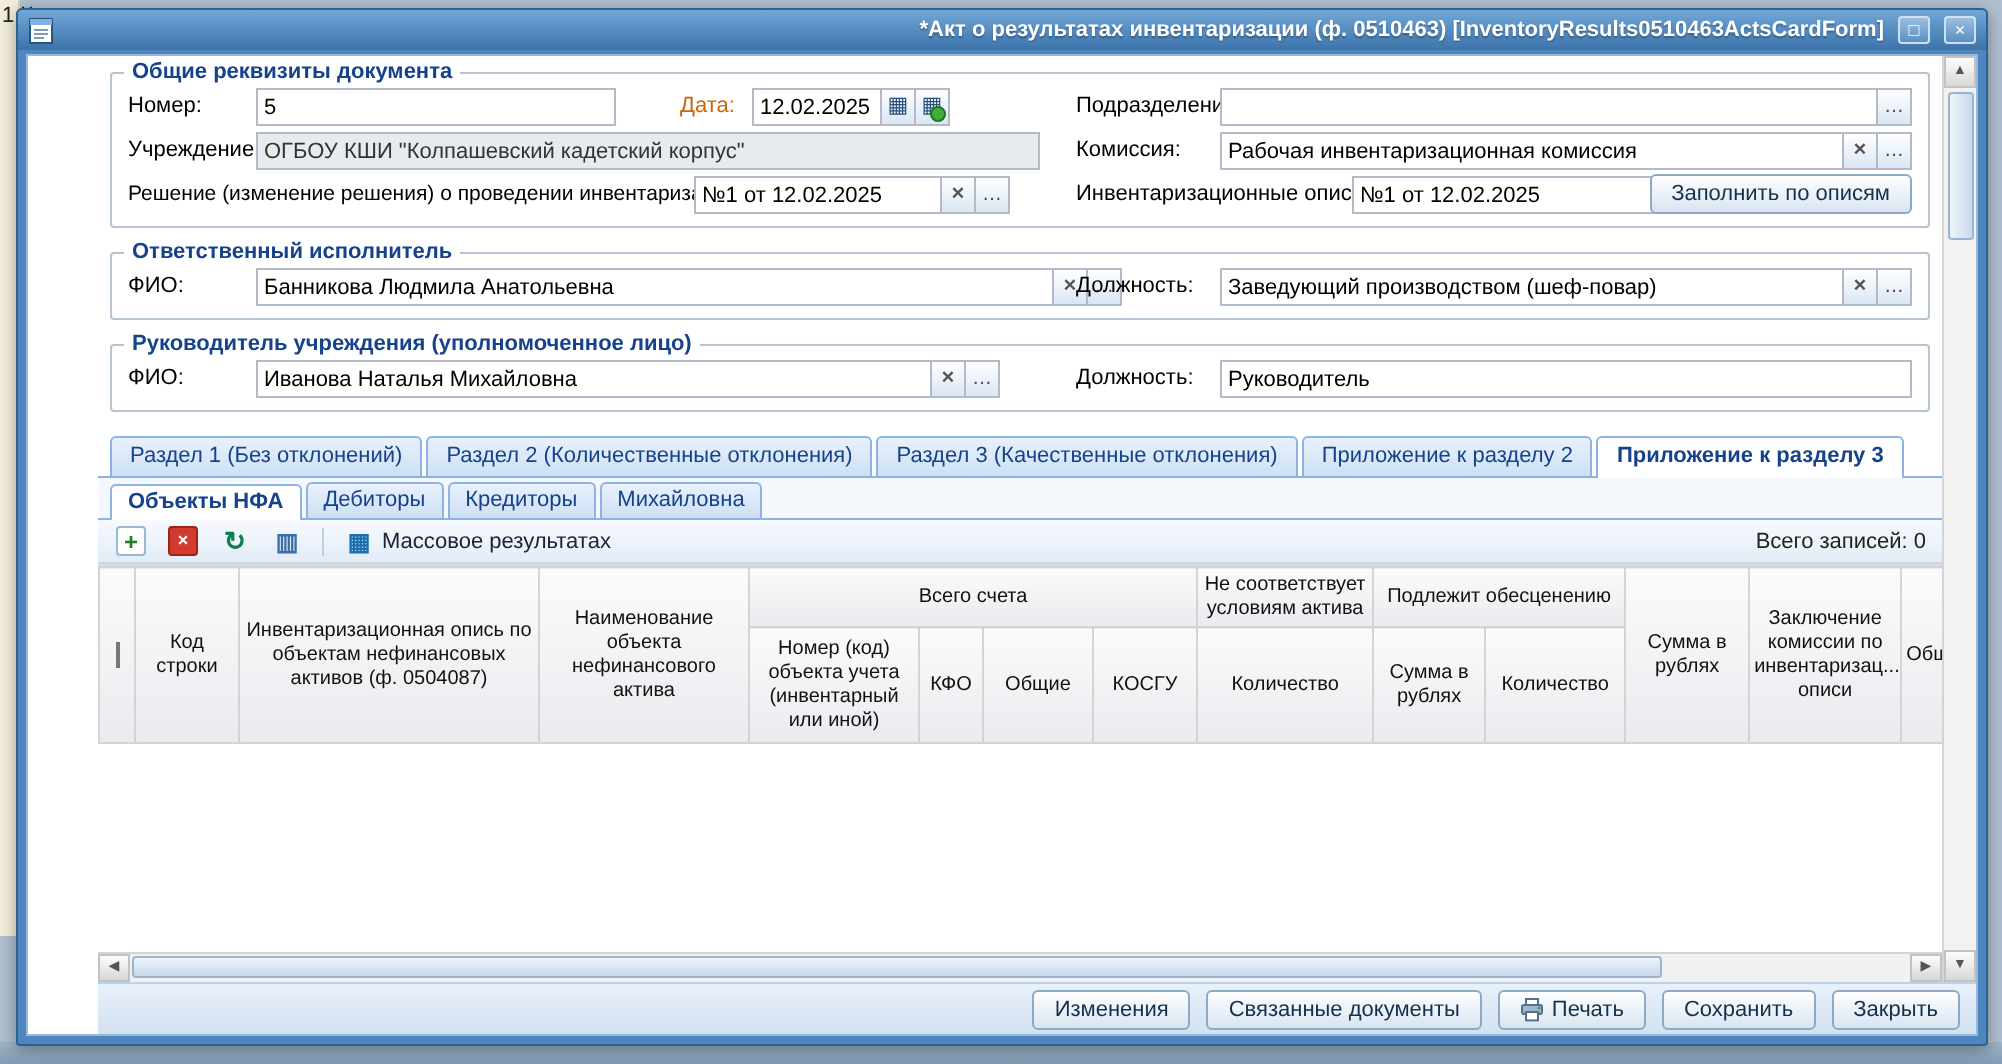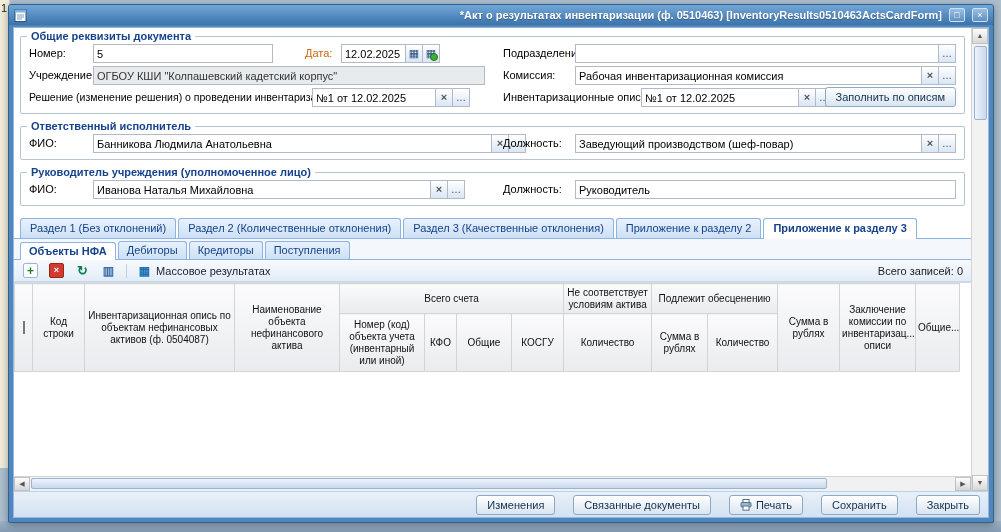--- a/index.html
+++ b/index.html
@@ -23,21 +23,21 @@
     box-shadow: 0 2px 8px rgba(0,0,0,.35); z-index:2;
   }
   .titlebar { height:20px; display:flex; align-items:center; gap:5px; padding:0 5px;
     background:linear-gradient(#71a7d8,#3c73aa); border-radius:2px 2px 0 0; }
   .title-icon { width:13px; height:13px; flex:0 0 auto; }
   .title-text { color:#fff; font-size:11px; font-weight:bold; flex:1; white-space:nowrap; overflow:hidden; text-shadow:0 1px 1px rgba(0,0,0,.3);text-align:right; }
   .win-btn { width:16px; height:14px; margin-left:2px; border:1px solid #cfe0f1; border-radius:2px;
     background:linear-gradient(#9cc0e2,#5b8fc2); color:#fff; font-size:9px; line-height:12px; text-align:center; cursor:pointer; }
 
   .window-body { position:absolute; left:4px; right:4px; top:22px; bottom:4px;
-    background:#fff; border:1px solid #98b9de; display:flex; flex-direction:column; }
+    background:#fff; border:1px solid #98b9de; display:flex; flex-direction:column;padding-left:35px; }
   .body-main { flex:1; display:flex; min-height:0; }
   .content { flex:1; min-width:0; display:flex; flex-direction:column; background:#fff; overflow:hidden; }
 
   
   .vscroll { width:17px; background:#f2f2f2; border-left:1px solid #d4d4d4; display:flex; flex-direction:column; }
   .vs-btn { width:100%; height:16px; background:linear-gradient(#fdfdfd,#d7d7d7); border:1px solid #c2c2c2;
     color:#555; font-size:7px; line-height:13px; text-align:center; cursor:pointer; }
   .vs-track { flex:1; display:flex; flex-direction:column; align-items:center; }
   .vs-thumb { width:13px; height:74px; margin-top:2px; background:linear-gradient(90deg,#eef4fb,#c8d8ec);
     border:1px solid #9cb4d2; border-radius:2px; cursor:grab; }
@@ -103,21 +103,21 @@
   table.grid th { border:1px solid #d4d4d4; background:linear-gradient(#fbfbfc,#e9ebee);
     font-size:10px; font-weight:normal; color:#111; text-align:center; vertical-align:middle;
     padding:2px 2px; line-height:1.2; cursor:pointer; }
   table.grid tr.grp th { height:30px; }
   table.grid tr.cols th { height:58px;margin-top:26px; }
   .hdr-checkbox { width:11px; height:11px; border:1px solid #777; background:#fff; margin:0 auto; cursor:pointer; }
   .grid-body { flex:1; background:#fff; }
 
   
   .footer { height:26px; background:linear-gradient(#e8f0fa,#d3e1f1); border-top:1px solid #bcd2e8;
-    display:flex; align-items:center; justify-content:flex-end; gap:18px; padding:0 8px; }
+    display:flex; align-items:center; justify-content:flex-end; gap:8px; padding:0 8px; }
 </style>
 </head>
 <body>
 
 <div class="bg-left"></div>
 <div class="bg-topleft-text">1 К</div>
 <div class="bg-bottom"></div>
 
 <div class="window">
 
@@ -230,21 +230,21 @@
           <span class="tab">Раздел 2 (Количественные отклонения)</span>
           <span class="tab">Раздел 3 (Качественные отклонения)</span>
           <span class="tab">Приложение к разделу 2</span>
           <span class="tab active">Приложение к разделу 3</span>
         </div>
 
         <div class="tabstrip sub">
           <span class="tab active">Объекты НФА</span>
           <span class="tab">Дебиторы</span>
           <span class="tab">Кредиторы</span>
-          <span class="tab">Поступления</span>
+          <span class="tab">Михайловна</span>
         </div>
 
         <div class="gtoolbar">
           <span class="tbtn">
             <span class="ico add">+</span>
           </span>
           <span class="tbtn">
             <span class="ico del">×</span>
           </span>
           <span class="tbtn">

